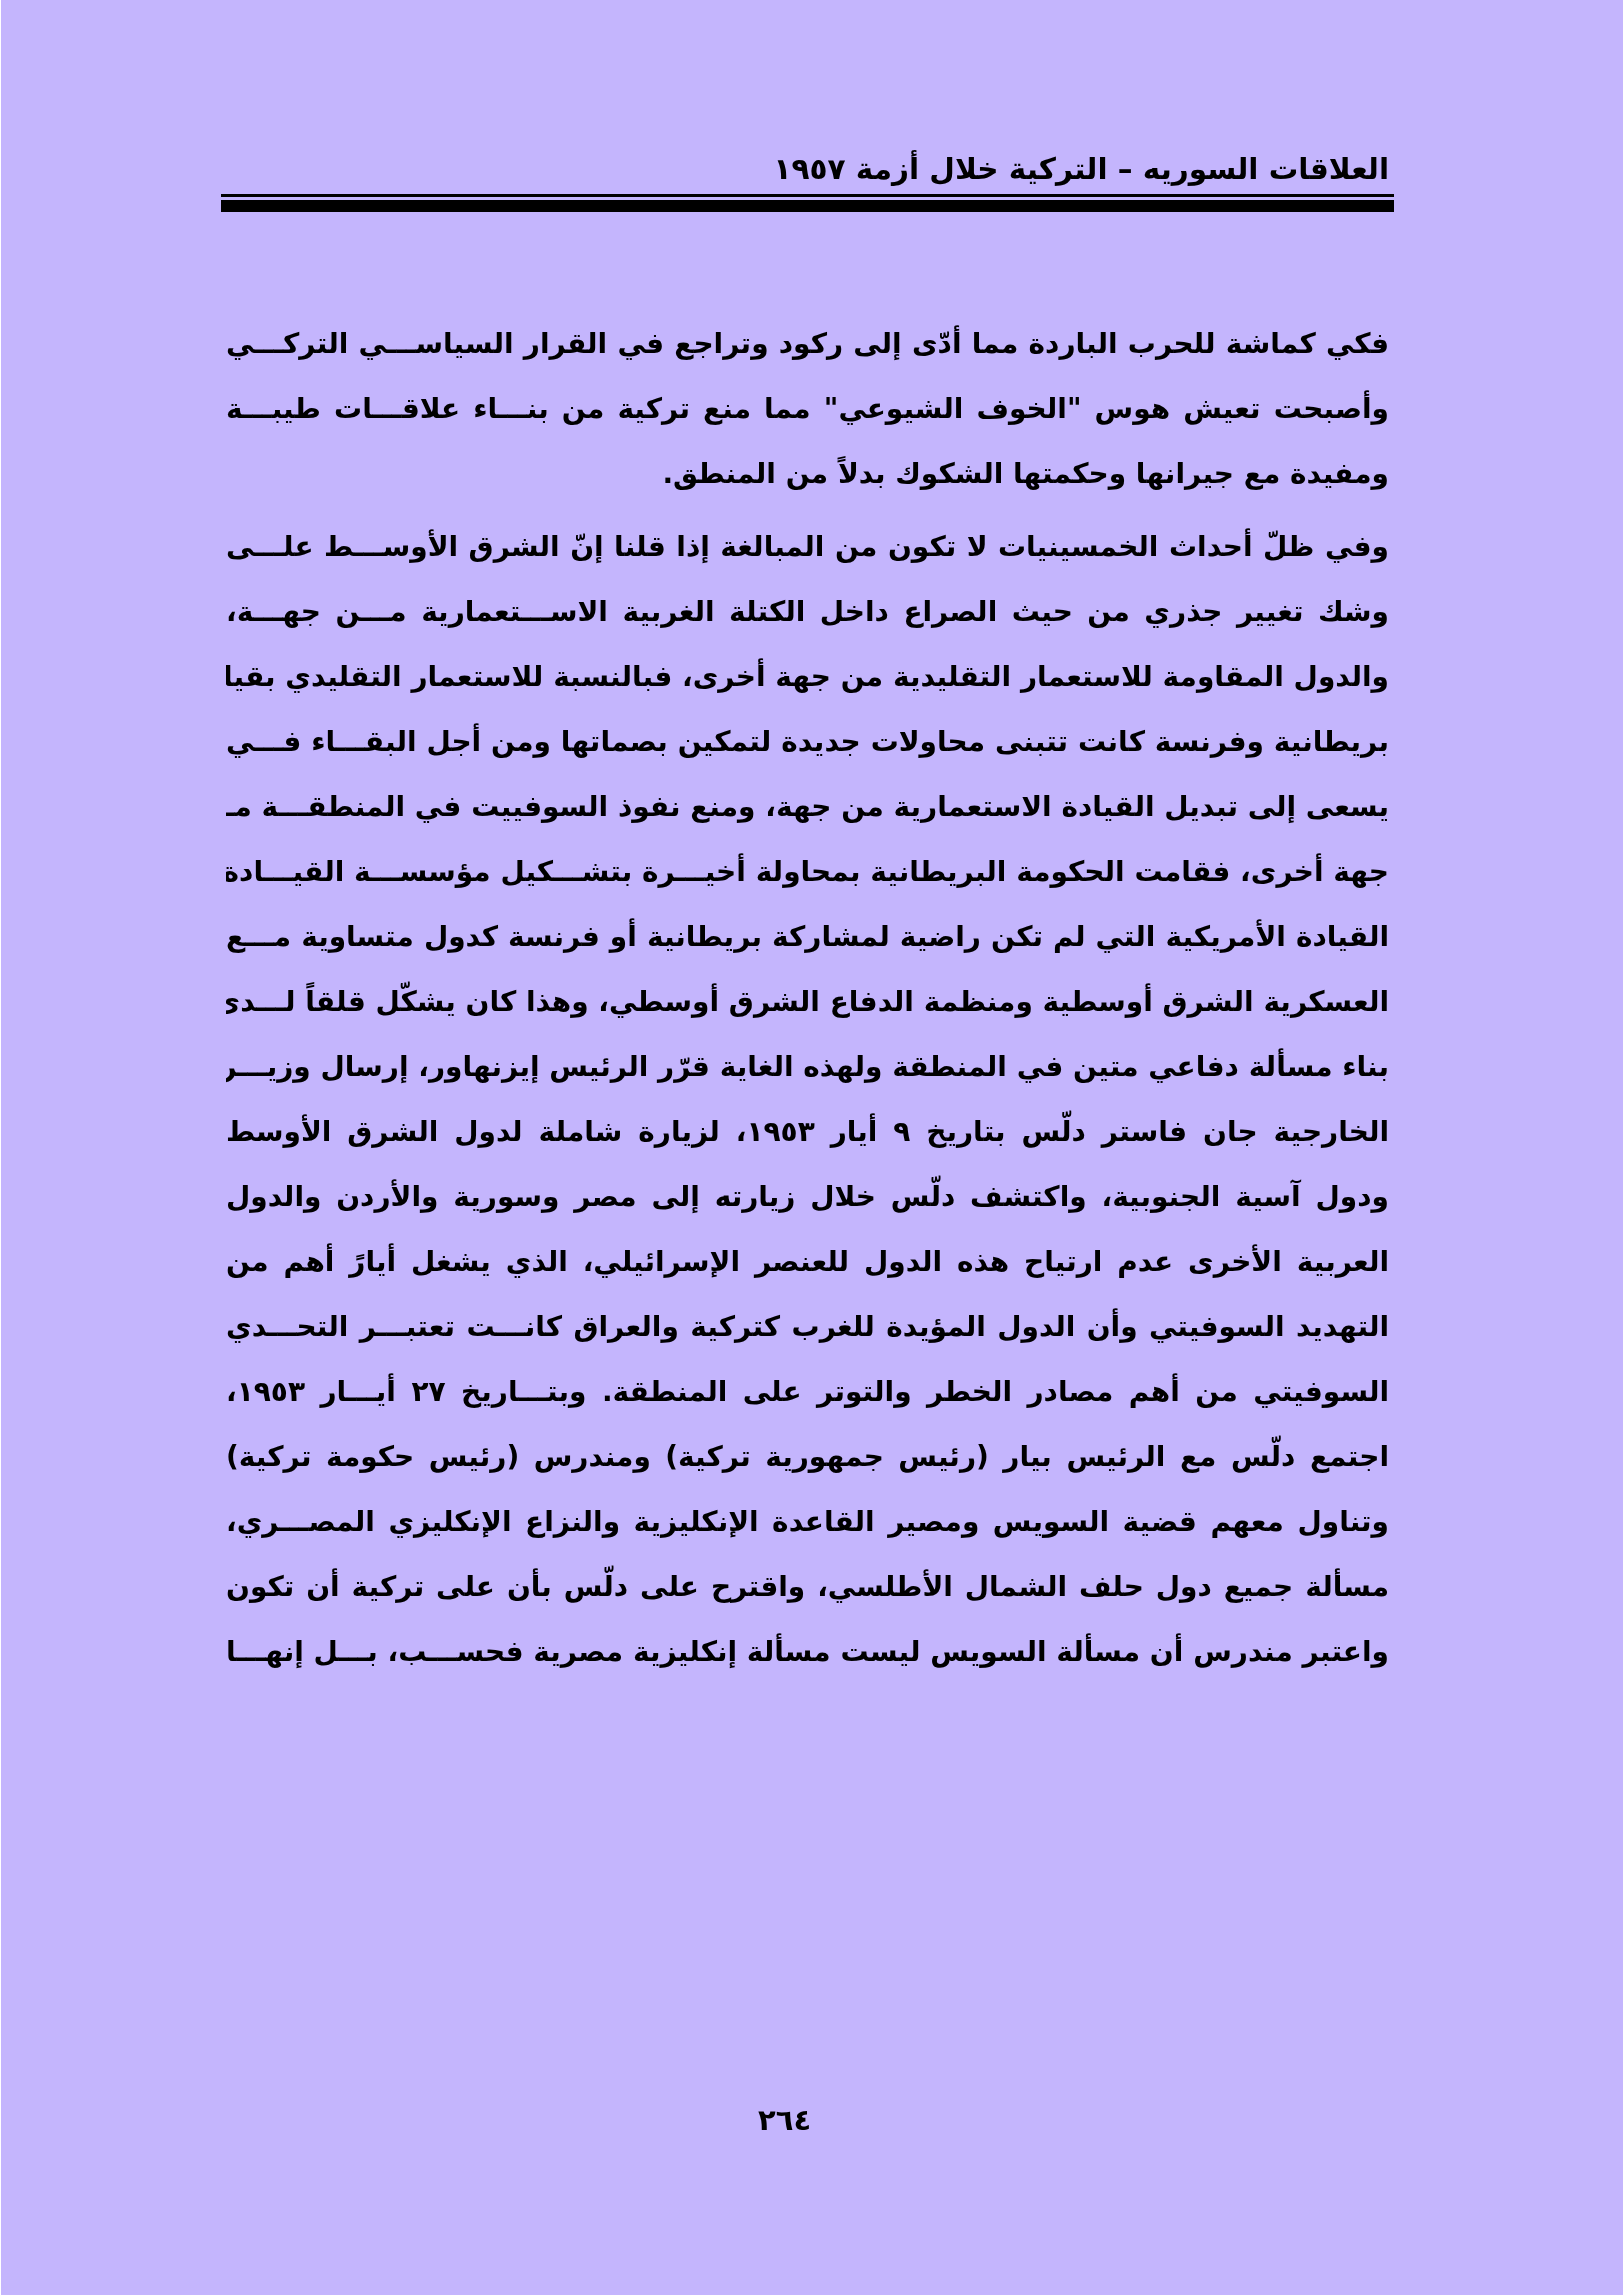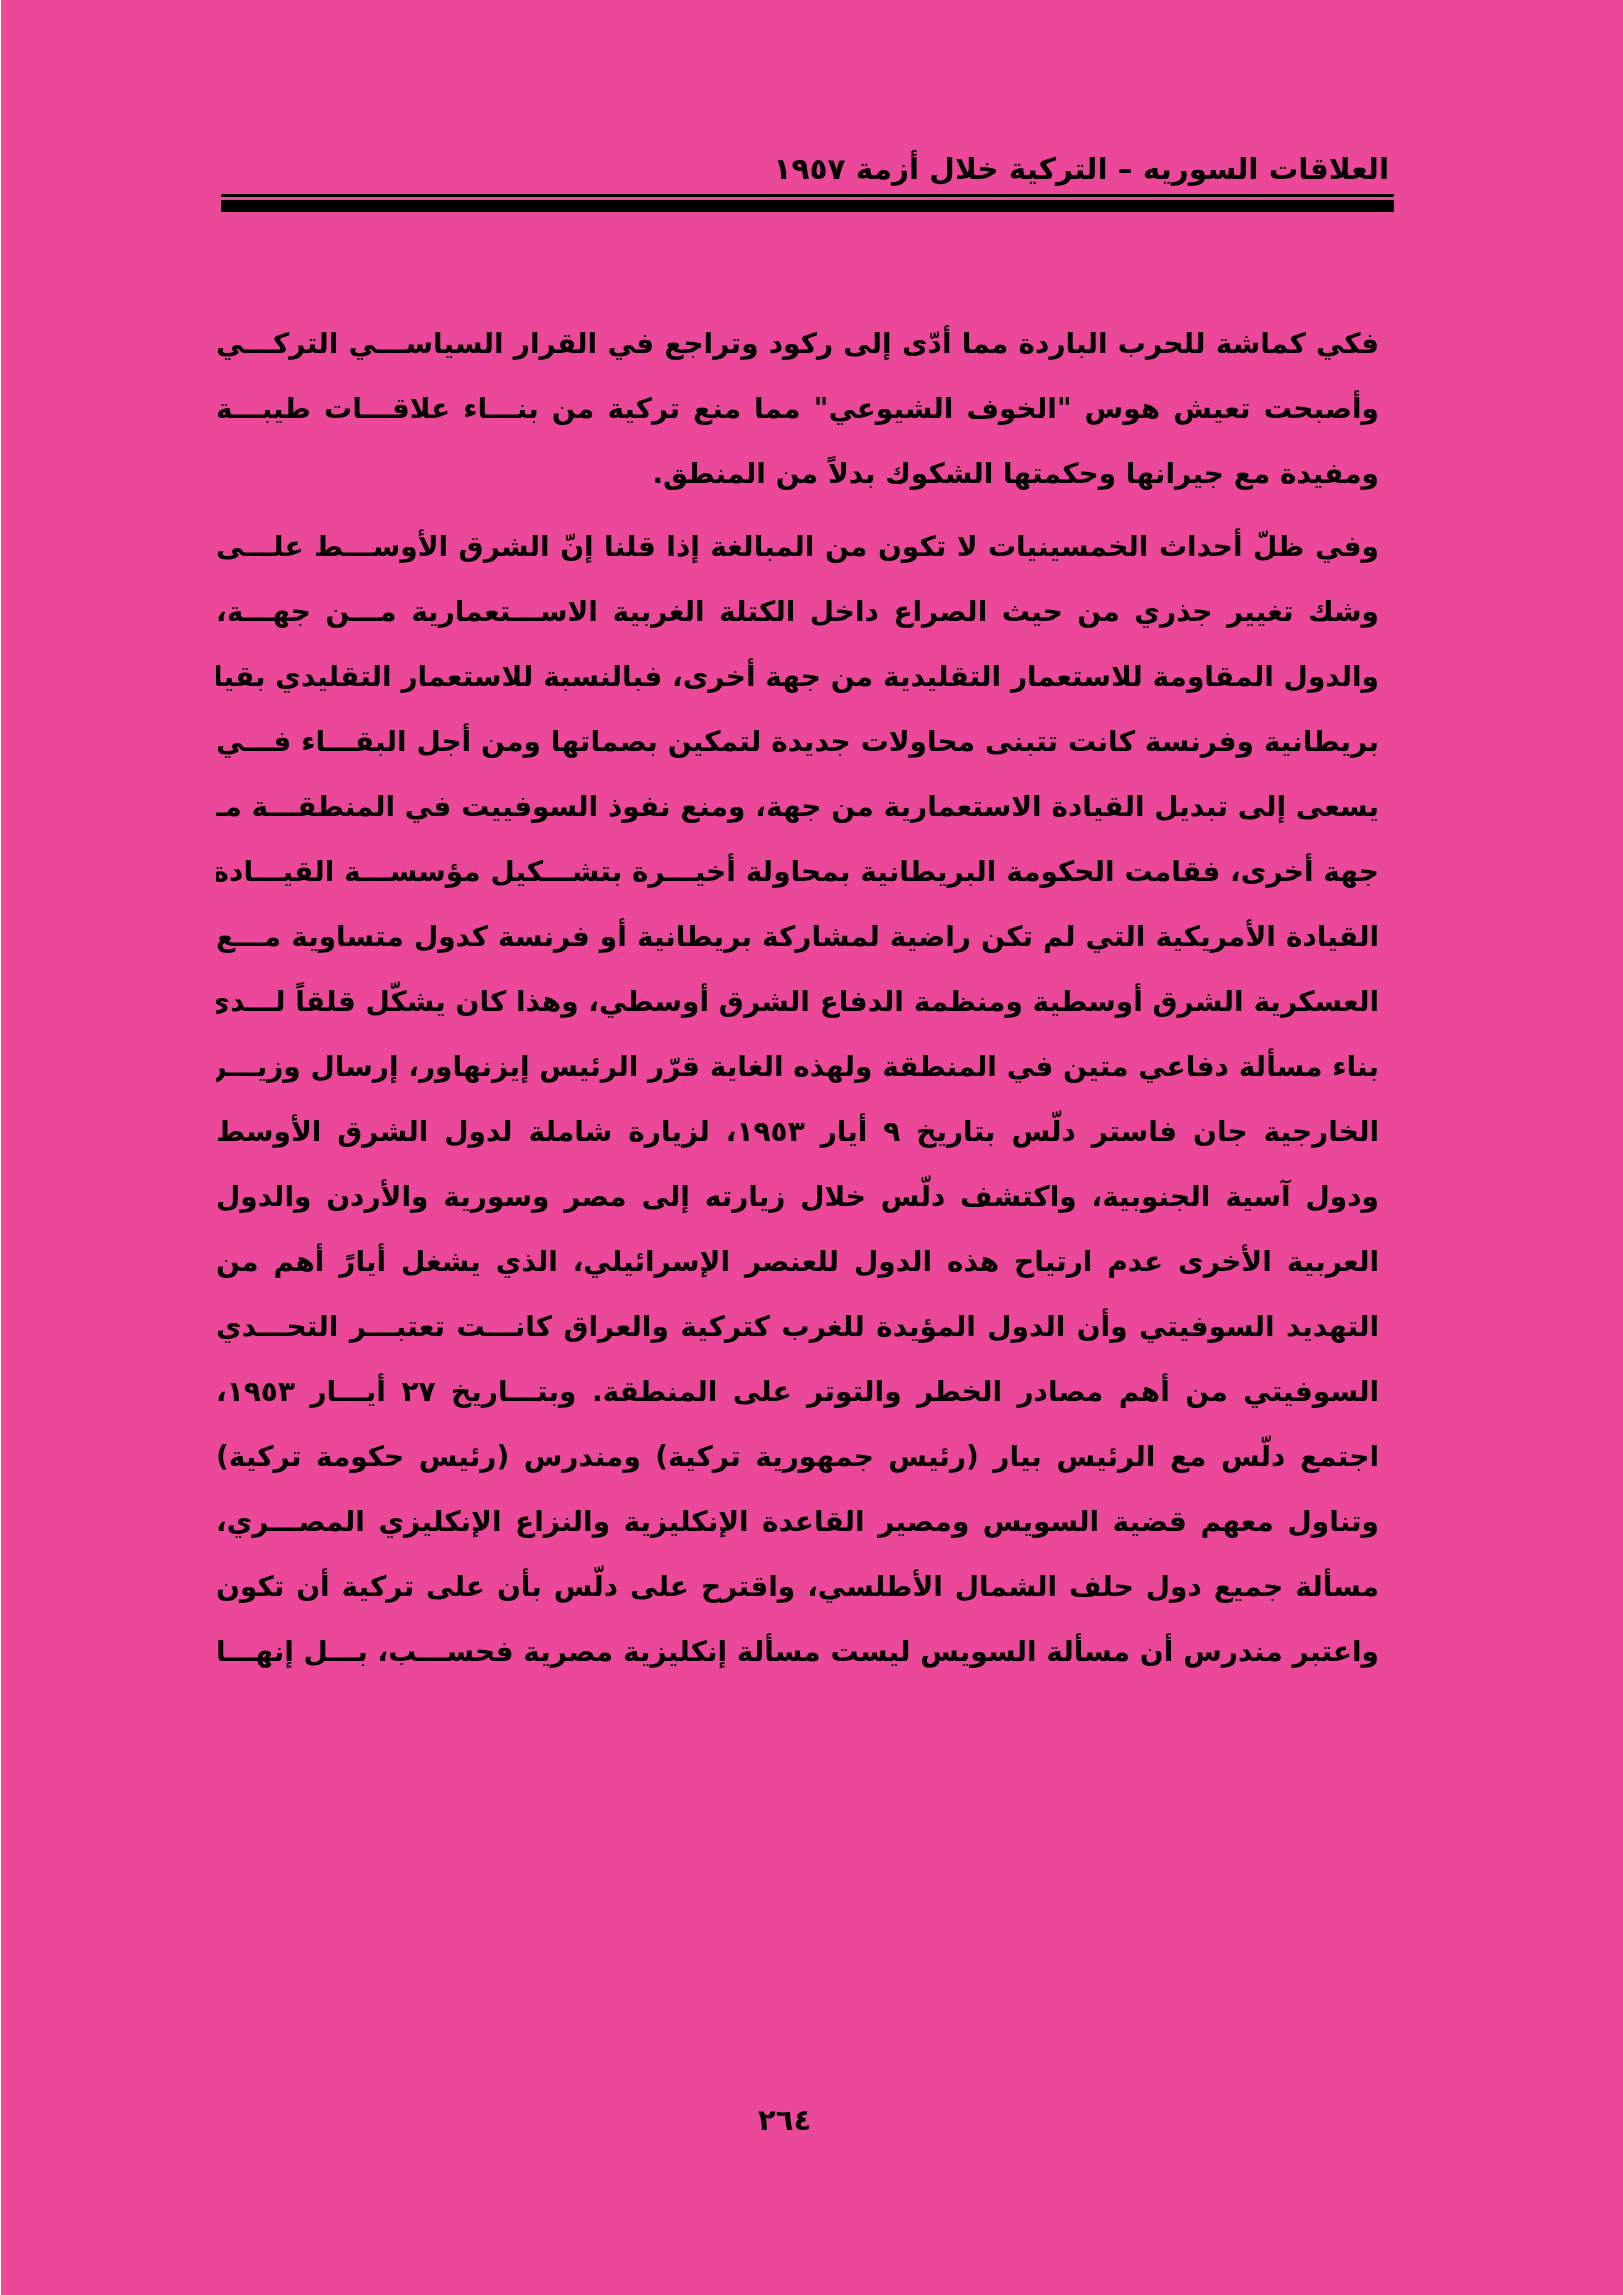--- a/index.html
+++ b/index.html
@@ -13,21 +13,21 @@
     position: relative;
     overflow: hidden;
     font-family: "DejaVu Sans", "Liberation Sans", sans-serif;
     color: #000000;
   }
   .page {
     position: absolute;
     left: 0; top: 0;
     width: 1624px;
     height: 2295px;
-    background: #ec4899;
+    background: #c4b5fd;
   }
   .running-header {
     position: absolute;
     left: 221px;
     width: 1173px;
     top: 148px;
     height: 67px;
   }
   .running-header-title {
     position: absolute;
@@ -52,21 +52,21 @@
   .rule-thick {
     position: absolute;
     left: 0;
     right: 0;
     top: 52px;
     height: 11.8px;
     background: #000;
   }
   .body-text {
     position: absolute;
-    left: 216px;
+    left: 226px;
     width: 1163px;
     top: 311px;
   }
   .para {
     margin: 0;
     padding: 0;
   }
   .para + .para {
     margin-top: 8.4px;
   }

